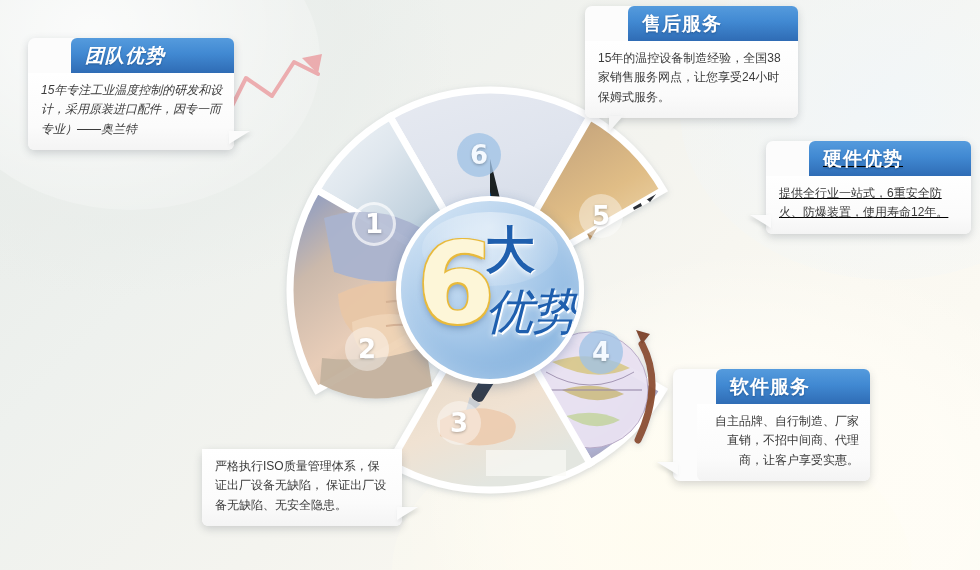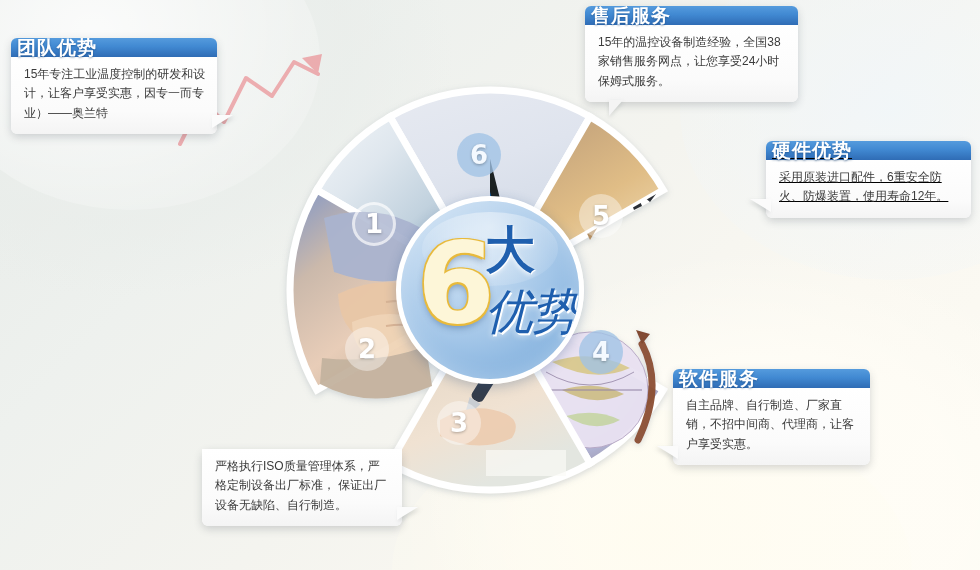--- a/index.html
+++ b/index.html
@@ -103,30 +103,31 @@
   .card {
     position: absolute;
     width: 206px;
     border-radius: 7px;
     background: #fcfcfc;
     box-shadow: 0 3px 9px rgba(60,70,80,0.22);
     z-index: 20;
     overflow: visible;
   }
   .card .head {
-    height: 19px;
+    height: 35px;
     border-radius: 6px 6px 0 0;
     background: linear-gradient(to bottom, #559bdd 0%, #4189d2 45%, #2f6cb5 100%);
     color: #ffffff;
     font-size: 19px;
     font-weight: bold;
     display: flex; align-items: center;
-    padding: 0 0 0 6px;
+    padding: 0 0 0 14px;
     letter-spacing: 1px;
     text-shadow: 0 1px 2px rgba(12,50,100,0.45);
+    margin-left: 43px;
   }
   .card .body {
     padding: 8px 11px 11px 13px;
     font-size: 12px;
     line-height: 1.62;
     color: #3b3b3b;
     background: linear-gradient(to bottom, #ffffff 0%, #fbfbfb 70%, #f4f4f4 100%);
     border-radius: 0 0 6px 6px;
     white-space: pre-line;
   }
@@ -145,28 +146,28 @@
     filter: drop-shadow(-2px 2px 2px rgba(60,70,80,0.18));
   }
   .tail-bl2 {
     left: 24px; bottom: -14px;
     border-left: 14px solid #f4f4f4;
     border-bottom: 16px solid transparent;
     filter: drop-shadow(0 2px 2px rgba(60,70,80,0.18));
   }
 
   
-  #card-team     { left: 11px;  top: 38px;  }
+  #card-team     { left: 28px;  top: 38px; font-style: italic;  }
   #card-after    { left: 585px; top: 6px;   width: 213px; }
   #card-hardware { left: 766px; top: 141px; width: 205px; text-decoration: underline; }
   #card-software { left: 673px; top: 369px; width: 197px; }
   #card-quality  { left: 202px; top: 449px; width: 200px; }
   #card-tech     { left: 18px;  top: 281px; width: 197px; }
 
-  #card-software .body { text-align: left; }
+  #card-software .body { text-align: right; margin-left: 24px; }
 </style>
 </head>
 <body>
 
 <div id="stage">
 
   <div class="bg-blob blob-a"></div>
   <div class="bg-blob blob-b"></div>
   <div class="bg-blob blob-c"></div>
 
@@ -312,41 +313,41 @@
 
   <div class="marker ring" style="left:352px; top:202px;">1</div>
   <div class="marker solid" style="left:345px; top:327px;">2</div>
   <div class="marker solid" style="left:437px; top:401px;">3</div>
   <div class="marker tint" style="left:579px; top:330px;">4</div>
   <div class="marker solid" style="left:579px; top:194px;">5</div>
   <div class="marker tint" style="left:457px; top:133px;">6</div>
 
   <div class="card" id="card-team">
     <div class="head">团队优势</div>
-    <div class="body">15年专注工业温度控制的研发和设计，让客户享受实惠，因专一而专业）——奥兰特</div>
+    <div class="body">15年专注工业温度控制的研发和设计，采用原装进口配件，因专一而专业）——奥兰特</div>
     <div class="tail tail-br"></div>
   </div>
 
   <div class="card" id="card-after">
     <div class="head">售后服务</div>
     <div class="body">15年的温控设备制造经验，全国38家销售服务网点，让您享受24小时保姆式服务。</div>
     <div class="tail tail-bl2"></div>
   </div>
 
   <div class="card" id="card-hardware">
     <div class="head">硬件优势</div>
-    <div class="body">采用原装进口配件，6重安全防火、防爆装置，使用寿命12年。</div>
+    <div class="body">提供全行业一站式，6重安全防火、防爆装置，使用寿命12年。</div>
     <div class="tail tail-bl"></div>
   </div>
 
   <div class="card" id="card-software">
     <div class="head">软件服务</div>
     <div class="body">自主品牌、自行制造、厂家直销，不招中间商、代理商，让客户享受实惠。</div>
     <div class="tail tail-bl"></div>
   </div>
 
   <div class="card" id="card-quality">
-    <div class="body">严格执行ISO质量管理体系，严格定制设备出厂标准，    保证出厂设备无缺陷、自行制造。</div>
+    <div class="body">严格执行ISO质量管理体系，保证出厂设备无缺陷，    保证出厂设备无缺陷、无安全隐患。</div>
     <div class="tail tail-br"></div>
   </div>
 
 
 </div>
 
 </body></html>

